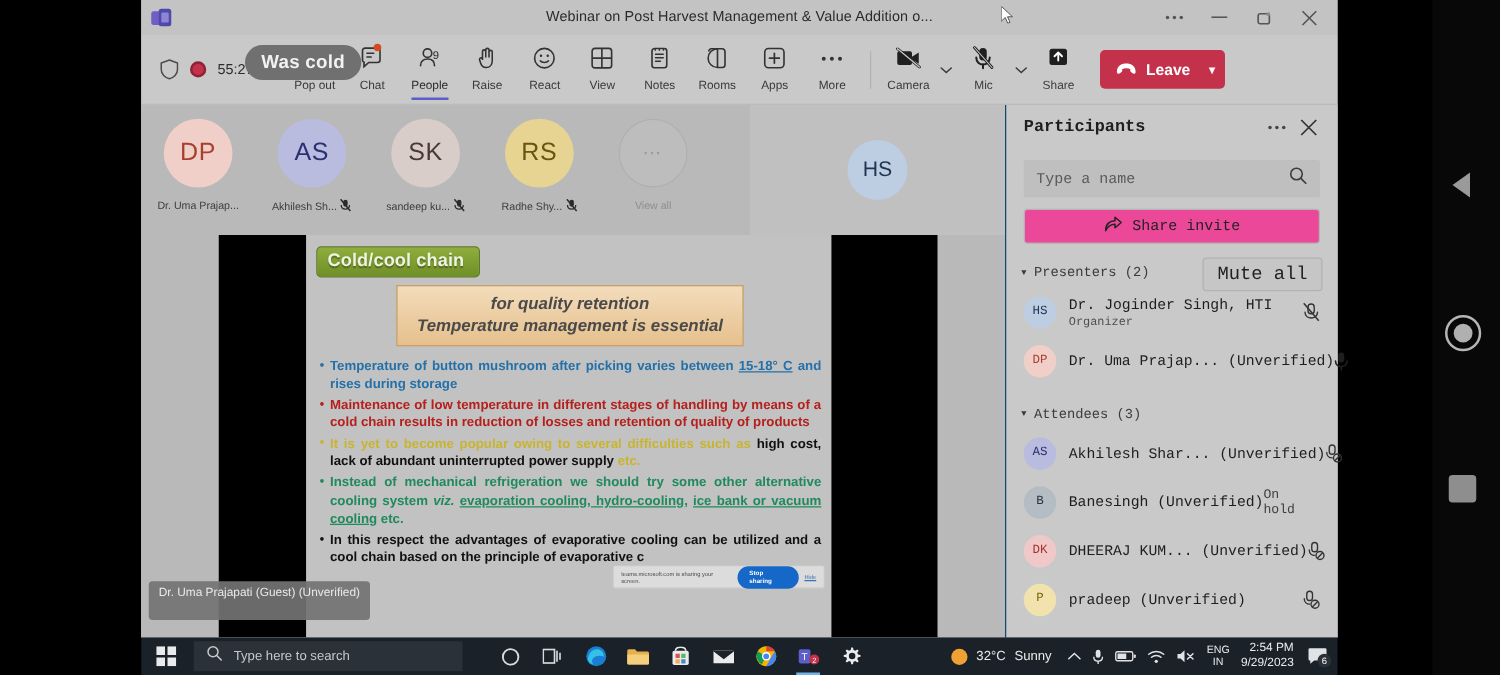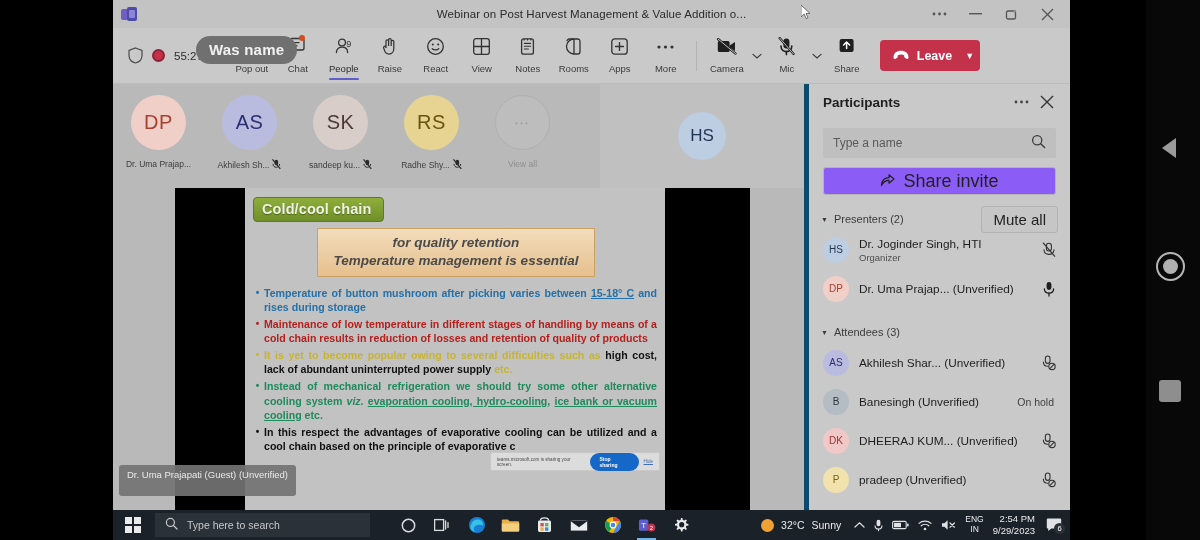--- a/index.html
+++ b/index.html
@@ -179,43 +179,43 @@
   #name-toast {
     position:absolute; left:6px; bottom:14px;
     background:rgba(115,115,115,.92); color:#eaeaea;
     font-size:9.5px; padding:4px 8px 16px; border-radius:3px;
     white-space:nowrap; z-index:6;
   }
 
   
   #panel {
     width: 266px; height:100%; background:#c9c9c9;
-    border-left:5px solid #0c4a6e; position:relative;
+    border-left:1px solid #0c4a6e; position:relative;font-family:Liberation Mono, monospace;
   }
   #panel-head { display:flex; align-items:center; height:36px; padding:0 10px 0 14px; }
   #panel-title { font-size:13.5px; font-weight:bold; color:#1f1f1f; }
   #panel-head .pbtn { margin-left:auto; width:26px; height:26px; display:flex; align-items:center; justify-content:center; color:#3c3c3c; font-size:13px;}
   #panel-head .pbtn + .pbtn { margin-left:0; }
 
   #search-box {
     margin: 8px 14px 0; height:30px; background:#bfbfbf;
     display:flex; align-items:center; padding:0 10px;
     border-radius:2px;
   }
   #search-box input {
     border:none; background:transparent; outline:none; flex:1;
     font-size:12px; color:#474747; font-family:inherit;
   }
   #search-box input::placeholder { color:#5a5a5a; }
 
   #share-invite {
-    margin: 9px 14px 0; height:28px; background:#8b5cf6;
+    margin: 9px 14px 0; height:28px; background:#ec4899;
     border:1px solid #b4b4b4; border-radius:3px;
     display:flex; align-items:center; justify-content:center; gap:8px;
-    font-size:18px; color:#222;
+    font-size:12px; color:#222;
   }
 
   .sec-head {
     display:flex; align-items:center; margin: 13px 12px 0 12px; height:22px;
   }
   .sec-caret { font-size:7px; color:#3a3a3a; margin-right:6px; }
   .sec-label { font-size:11px; color:#3c3c3c; }
   #mute-all {
     margin-left:auto; background:#c6c6c6; border:1px solid #b2b2b2;
     border-radius:3px; font-size:15px; color:#222; padding:4px 11px;
@@ -321,21 +321,21 @@
     <div id="toolbar">
       <div id="rec-group">
         <span id="shield-icon">
           <svg width="15" height="17" viewBox="0 0 15 17">
               <path d="M7.5 1 L14 3.4 V8.6 C14 12.4 11 15.2 7.5 16 C4 15.2 1 12.4 1 8.6 V3.4 Z" fill="none" stroke="#4a4a4a" stroke-width="1.2"></path>
             </svg>
         </span>
         <span id="rec-dot"></span>
         <span id="rec-time">55:27</span>
       </div>
-      <div id="was-live">Was name</div>
+      <div id="was-live">Was cold</div>
 
       <div id="tool-items">
 
         <div class="tool">
           <span class="ticon">
             <svg width="19" height="19" viewBox="0 0 19 19">
                 <rect x="1.5" y="1.5" width="16" height="16" rx="3" fill="none" stroke="#333" stroke-width="1.3"></rect>
                 <path d="M6.5 12.5 L12.5 6.5 M8.2 6.5 H12.5 V10.8" stroke="#333" stroke-width="1.3" fill="none" stroke-linecap="round"></path>
               </svg>
           </span>

